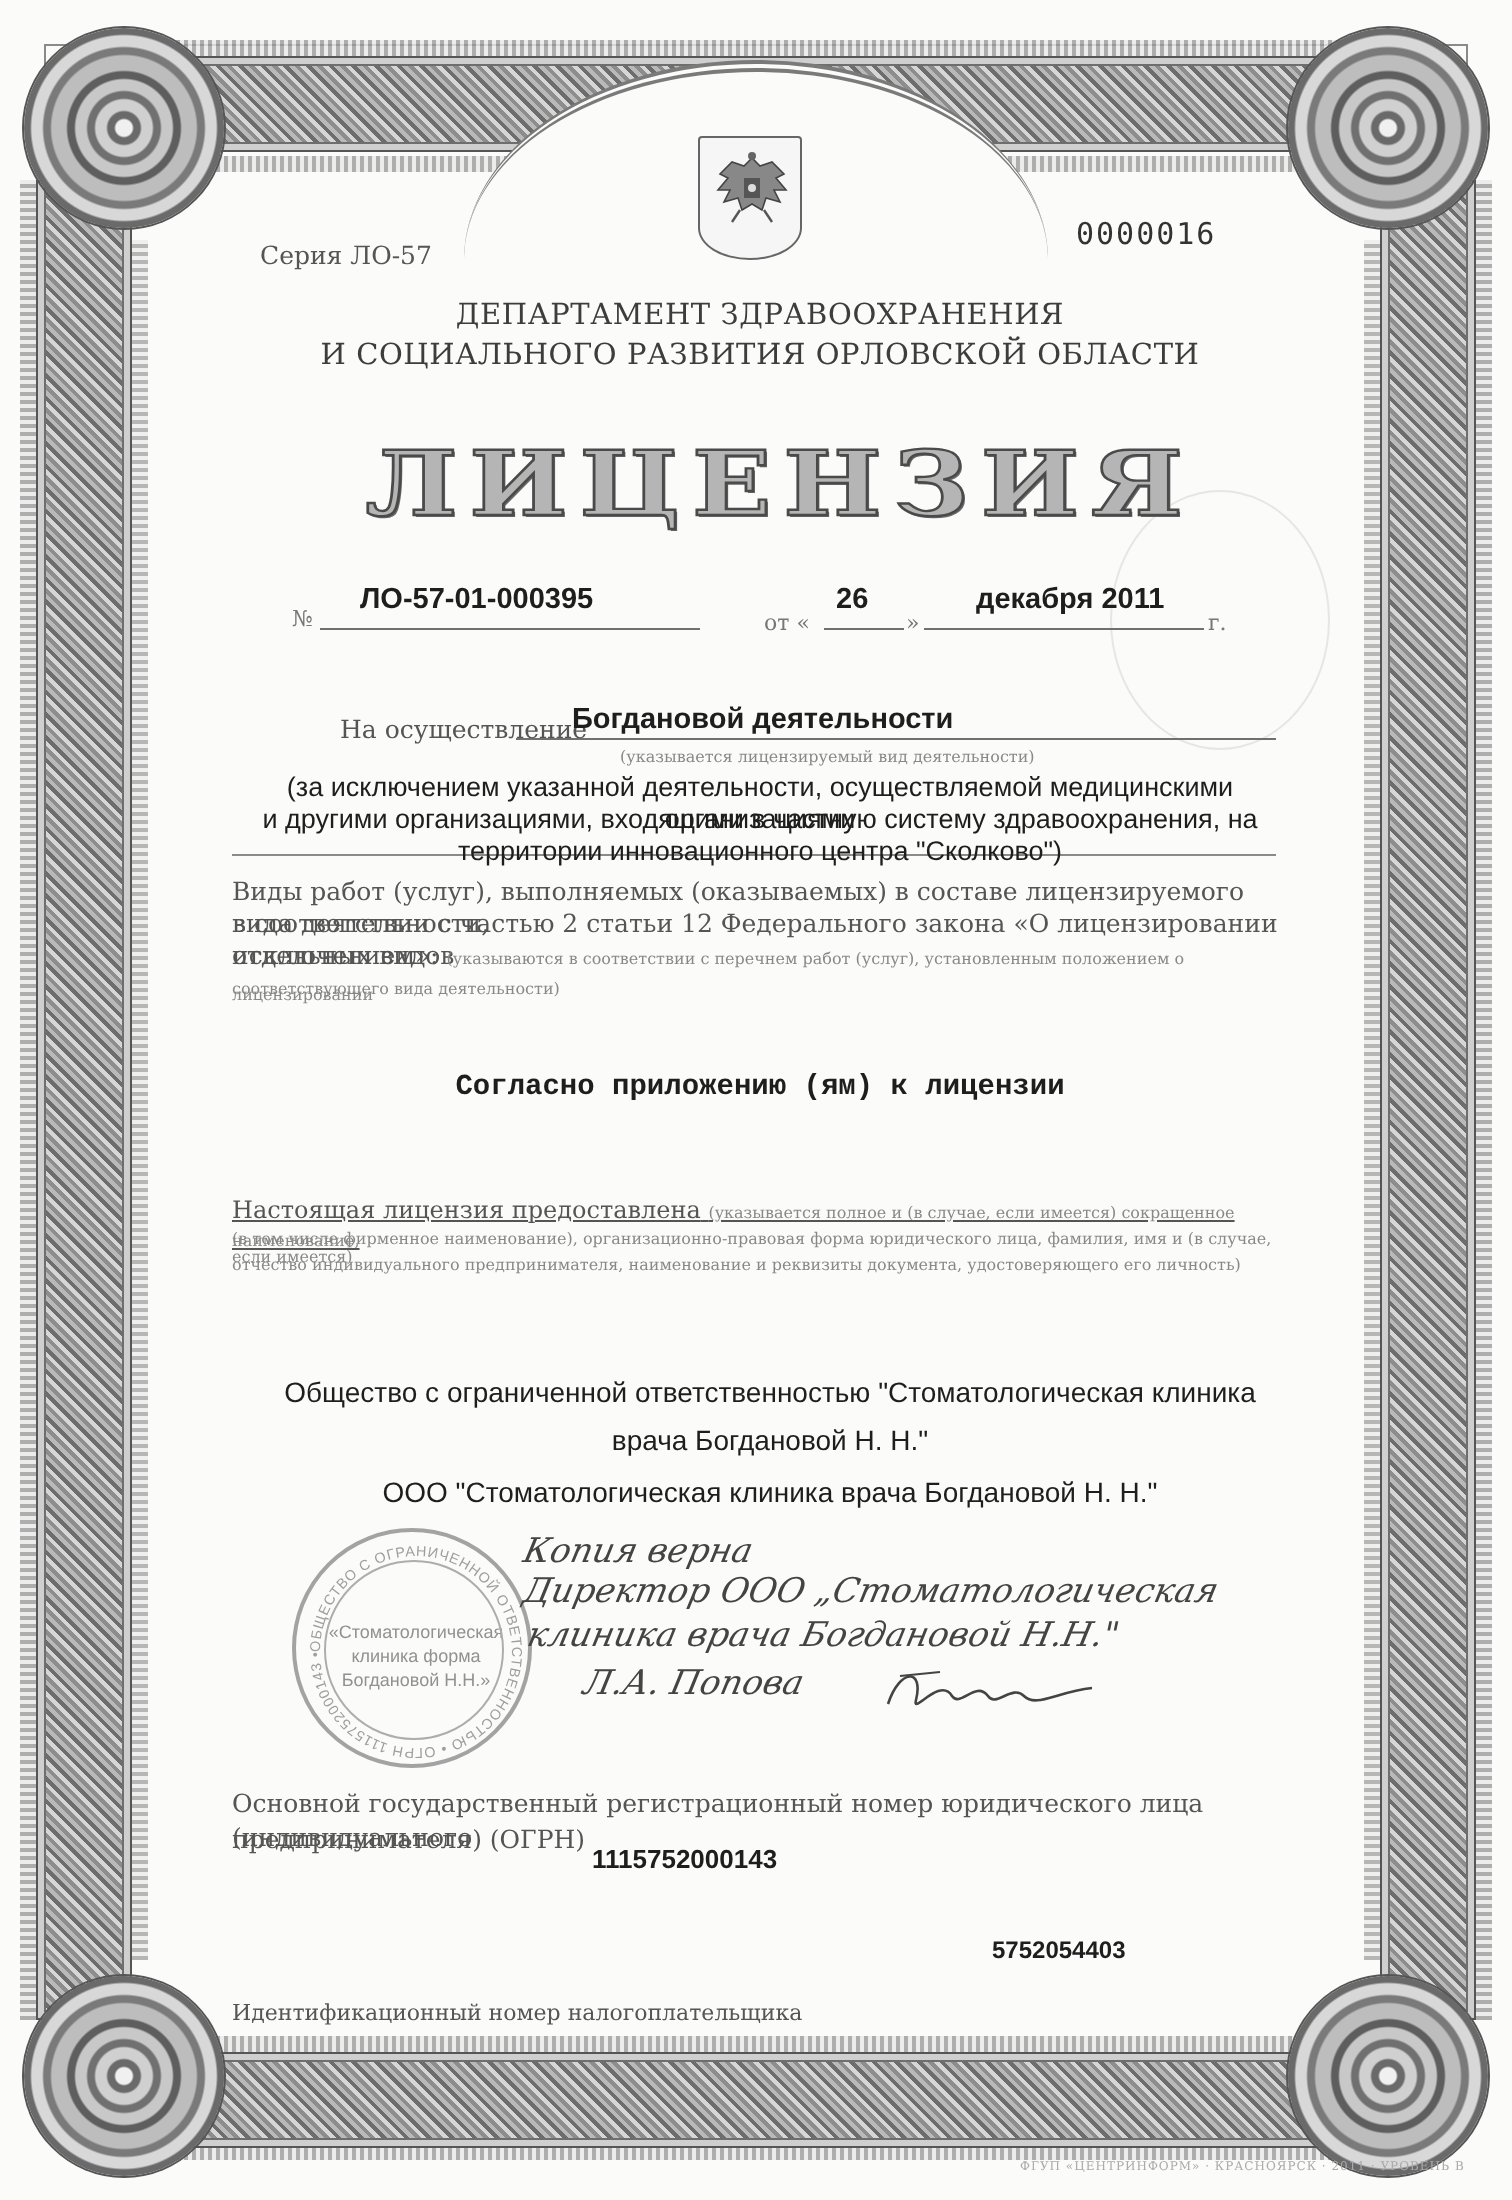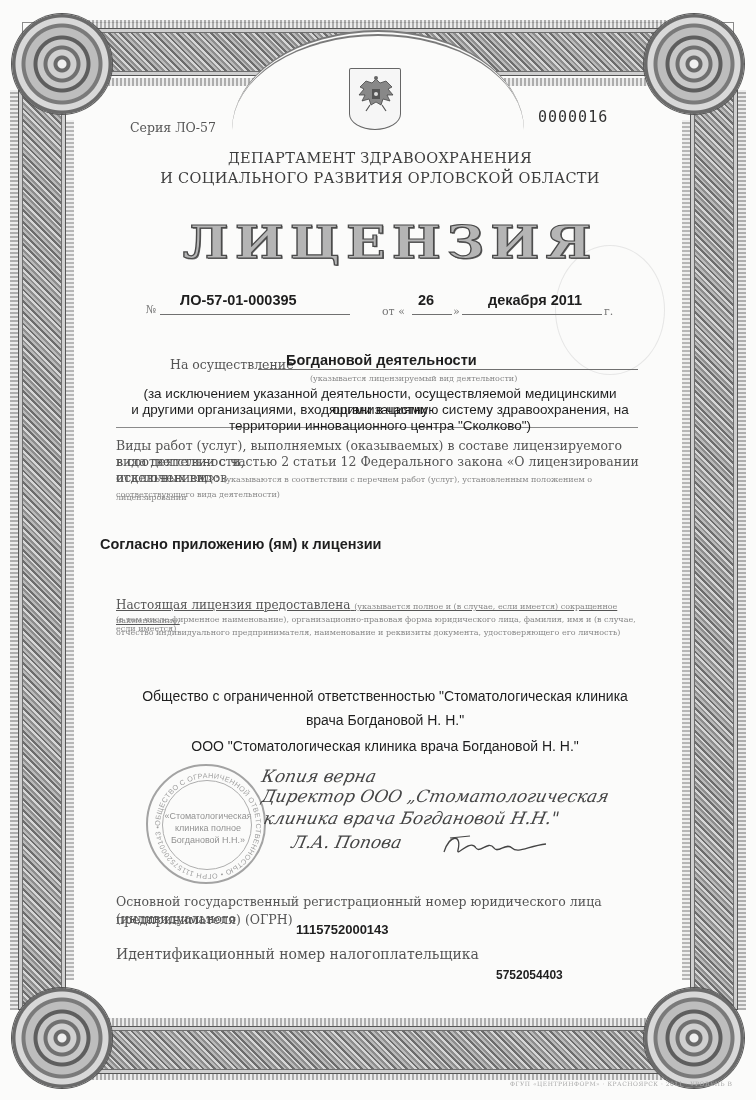--- a/index.html
+++ b/index.html
@@ -96,21 +96,21 @@
   .excl.l3 { top: 418px; }
   .excl-line { left: 116px; top: 427px; width: 522px; border-bottom: 1px solid #8a8a8a; }
 
   .kinds { left: 116px; width: 526px; font-size: 12.5px; color: #555; line-height: 16px; }
   .kinds.l1 { top: 438px; }
   .kinds.l2 { top: 454px; }
   .kinds.l3 { top: 470px; }
   .kinds.l4 { top: 487px; font-size: 8px; color: #888; }
   .kinds-hint { font-size: 8px; color: #888; }
 
-  .per-app { left: 100px; top: 536px; width: 560px; font-family: Liberation Sans, sans-serif;
+  .per-app { left: 100px; top: 536px; width: 560px; text-align: center; font-family: Liberation Mono, monospace;
     font-weight: bold; font-size: 14.5px; color: #1e1e1e; }
 
   .granted { left: 116px; top: 598px; width: 526px; font-size: 12px; color: #555; text-decoration: underline; }
   .granted .hint { font-size: 8px; color: #888; }
   .granted-l2 { left: 116px; top: 615px; width: 526px; font-size: 8px; color: #888; }
   .granted-l3 { left: 116px; top: 628px; width: 526px; font-size: 8px; color: #888; }
 
   .org { left: 100px; width: 570px; text-align: center; font-family: "Liberation Sans", sans-serif;
     font-weight: normal; font-size: 14px; color: #1e1e1e; }
   .org.l1 { top: 688px; }
@@ -131,21 +131,21 @@
   .hand.l1 { left: 262px; top: 766px; }
   .hand.l2 { left: 262px; top: 786px; }
   .hand.l3 { left: 264px; top: 808px; }
   .hand.l4 { left: 292px; top: 832px; }
   .sig { position: absolute; left: 440px; top: 830px; width: 110px; height: 30px; }
 
   .ogrn-label { left: 116px; width: 526px; font-size: 12.5px; color: #555; line-height: 17px; }
   .ogrn-label.l1 { top: 893px; }
   .ogrn-label.l2 { top: 911px; }
   .ogrn { left: 296px; top: 922px; font-size: 13px; }
-  .inn-label { left: 116px; top: 946px; font-size: 14px; color: #555; }
+  .inn-label { left: 116px; top: 1000px; font-size: 11px; color: #555; }
   .inn { left: 496px; top: 968px; font-size: 12px; }
 
   .printer { left: 510px; top: 1080px; font-size: 6px; color: #aaa; letter-spacing: .5px; }
 
   
   .ghost-stamp { position: absolute; left: 555px; top: 245px; width: 110px; height: 130px; border-radius: 50%;
     border: 1px solid #ddd; opacity: .7; }
 </style>
 </head>
 <body>
@@ -232,21 +232,21 @@
   <svg class="stamp-ring" viewBox="0 0 120 120">
     <defs>
         <path id="ring" d="M60,60 m-48,0 a48,48 0 1,1 96,0 a48,48 0 1,1 -96,0"></path>
       </defs>
     <text font-family="Liberation Sans, sans-serif" font-size="7.2" fill="#888" letter-spacing=".4">
       <textPath href="#ring">ОБЩЕСТВО С ОГРАНИЧЕННОЙ ОТВЕТСТВЕННОСТЬЮ • ОГРН 1115752000143 • ИНН 5752054403 • РФ, г. Орел</textPath>
     </text>
   </svg>
   <div class="stamp-center">
     <div>«Стоматологическая</div>
-    <div>клиника полное</div>
+    <div>клиника форма</div>
     <div>Богдановой Н.Н.»</div>
   </div>
 </div>
 
 <div class="hand l1">Копия верна</div>
 <div class="hand l2">Директор ООО „Стоматологическая</div>
 <div class="hand l3">клиника врача Богдановой Н.Н."</div>
 <div class="hand l4">Л.А. Попова</div>
 <svg class="sig" viewBox="0 0 110 30">
   <path d="M4 22 C10 4, 22 4, 18 20 C16 28, 30 8, 36 18 C40 24, 48 10, 54 18 C58 24, 66 12, 72 18 C78 24, 88 16, 106 14" fill="none" stroke="#444" stroke-width="1.3"></path>

